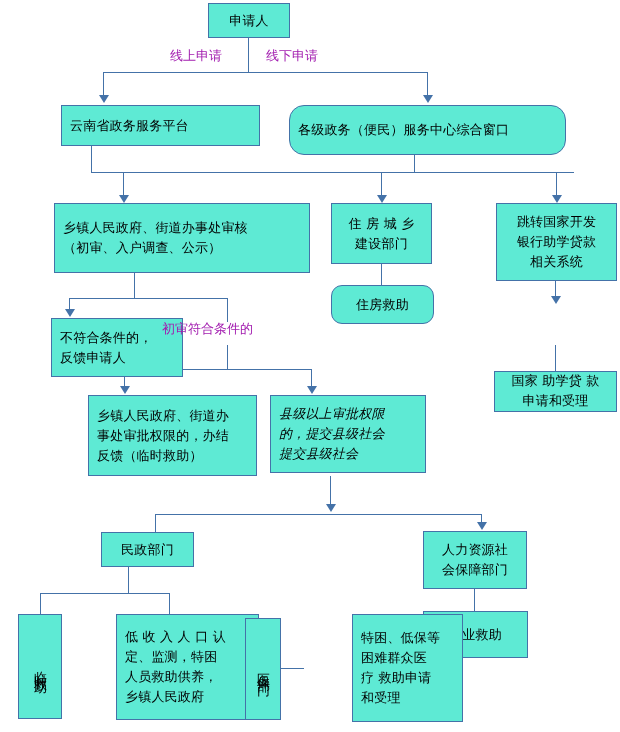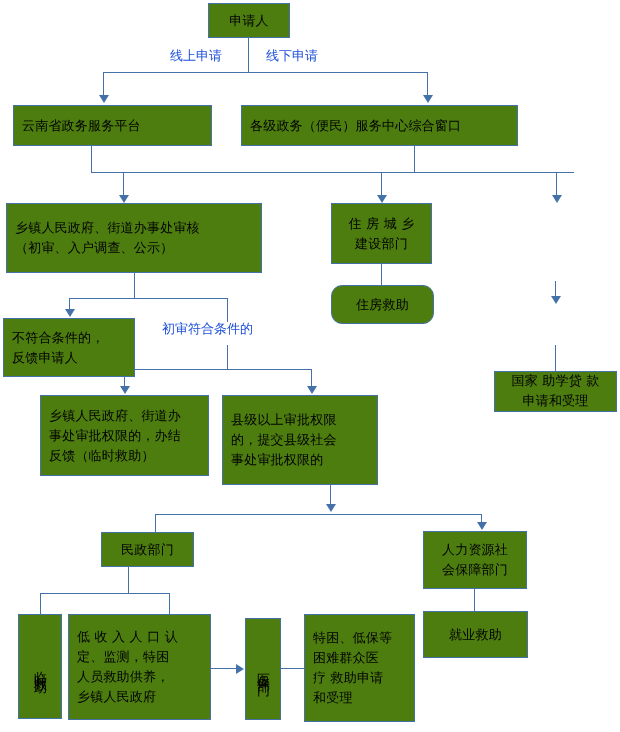--- a/index.html
+++ b/index.html
@@ -7,48 +7,48 @@
     width:620px;height:732px;
     background:#ffffff;
     font-family:"DejaVu Sans","Liberation Sans",sans-serif;
     overflow:hidden;
   }
   #canvas{position:relative;width:620px;height:732px;}
   .node{
     position:absolute;
     box-sizing:border-box;
     border:1px solid #4472a8;
-    background:#4d7c0f;
+    background:#5eead4;
     color:#000000;
     display:flex;
     align-items:center;
     justify-content:center;
     text-align:center;
     font-size:13px;
     line-height:20px;
     letter-spacing:0.2px;
     z-index:3;
   }
-  .node.left{justify-content:flex-start;}
+  .node.left{justify-content:flex-start;margin-left:48px;}
   .node .inner{padding:0 6px;width:100%;}
   .node.left .inner{text-align:left;padding-left:8px;}
   .node.vert .inner{
     writing-mode:vertical-rl;
     text-orientation:upright;
     letter-spacing:3px;
     line-height:22px;
     width:auto;
     padding:0;
     margin:0 auto;
   }
   .label{
     position:absolute;
     font-size:13px;
     line-height:18px;
-    color:#1d4ed8;
+    color:#a21caf;
     white-space:nowrap;
     z-index:3;
     font-family:Liberation Serif, serif;
   }
   .ln{position:absolute;background:#4472a8;z-index:1;}
   .h{height:1.4px;}
   .v{width:1.4px;}
   .arrow{
     position:absolute;
     width:0;height:0;
@@ -85,21 +85,21 @@
   <div class="ln v" style="left:427px;top:72px;height:24px;"></div>
   <div class="arrow" style="left:423px;top:95px;"></div>
 
   <div class="label" style="left:170px;top:47px;">线上申请</div>
   <div class="label" style="left:266px;top:47px;">线下申请</div>
 
   <div class="node left" style="left:13px;top:105px;width:199px;height:41px;">
     <div class="inner">云南省政务服务平台</div>
   </div>
 
-  <div class="node left" style="left:241px;top:105px;width:277px;height:41px;">
+  <div class="node left" style="left:241px;top:105px;width:277px;height:50px;border-radius:15px;">
     <div class="inner">各级政务（便民）服务中心综合窗口</div>
   </div>
 
   <div class="ln v" style="left:91px;top:146px;height:27px;"></div>
   <div class="ln v" style="left:414px;top:146px;height:27px;"></div>
   <div class="ln h" style="left:91px;top:172px;width:483px;"></div>
 
   <div class="ln v" style="left:123px;top:172px;height:24px;"></div>
   <div class="arrow" style="left:119px;top:195px;"></div>
 
@@ -116,20 +116,27 @@
     </div>
   </div>
 
   <div class="node" style="left:331px;top:203px;width:101px;height:61px;">
     <div class="inner">
       <div>住 房 城 乡</div>
       <div>建设部门</div>
     </div>
   </div>
 
+  <div class="node" style="left:496px;top:203px;width:121px;height:78px;">
+    <div class="inner">
+      <div>跳转国家开发</div>
+      <div>银行助学贷款</div>
+      <div>相关系统</div>
+    </div>
+  </div>
 
   <div class="ln v" style="left:381px;top:264px;height:21px;"></div>
   <div class="node" style="left:331px;top:285px;width:103px;height:39px;border-radius:11px;">
     <div class="inner">住房救助</div>
   </div>
 
   <div class="ln v" style="left:555px;top:281px;height:16px;"></div>
   <div class="arrow" style="left:551px;top:296px;"></div>
 
   <div class="ln v" style="left:555px;top:345px;height:26px;"></div>
@@ -163,25 +170,25 @@
   <div class="arrow" style="left:307px;top:386px;"></div>
 
   <div class="node left" style="left:40px;top:395px;width:169px;height:81px;">
     <div class="inner">
       <div>乡镇人民政府、街道办</div>
       <div>事处审批权限的，办结</div>
       <div>反馈（临时救助）</div>
     </div>
   </div>
 
-  <div class="node left" style="left:222px;top:395px;width:156px;height:90px;">
+  <div class="node left" style="left:222px;top:395px;width:156px;height:78px;font-style:italic;">
     <div class="inner">
       <div>县级以上审批权限</div>
       <div>的，提交县级社会</div>
-      <div>事处审批权限的</div>
+      <div>提交县级社会</div>
     </div>
   </div>
 
   <div class="ln v" style="left:330px;top:476px;height:29px;"></div>
   <div class="arrow" style="left:326px;top:504px;"></div>
   <div class="ln h" style="left:155px;top:514px;width:327px;"></div>
   <div class="ln v" style="left:155px;top:514px;height:18px;"></div>
   <div class="ln v" style="left:481px;top:514px;height:9px;"></div>
   <div class="arrow" style="left:477px;top:522px;"></div>
 

